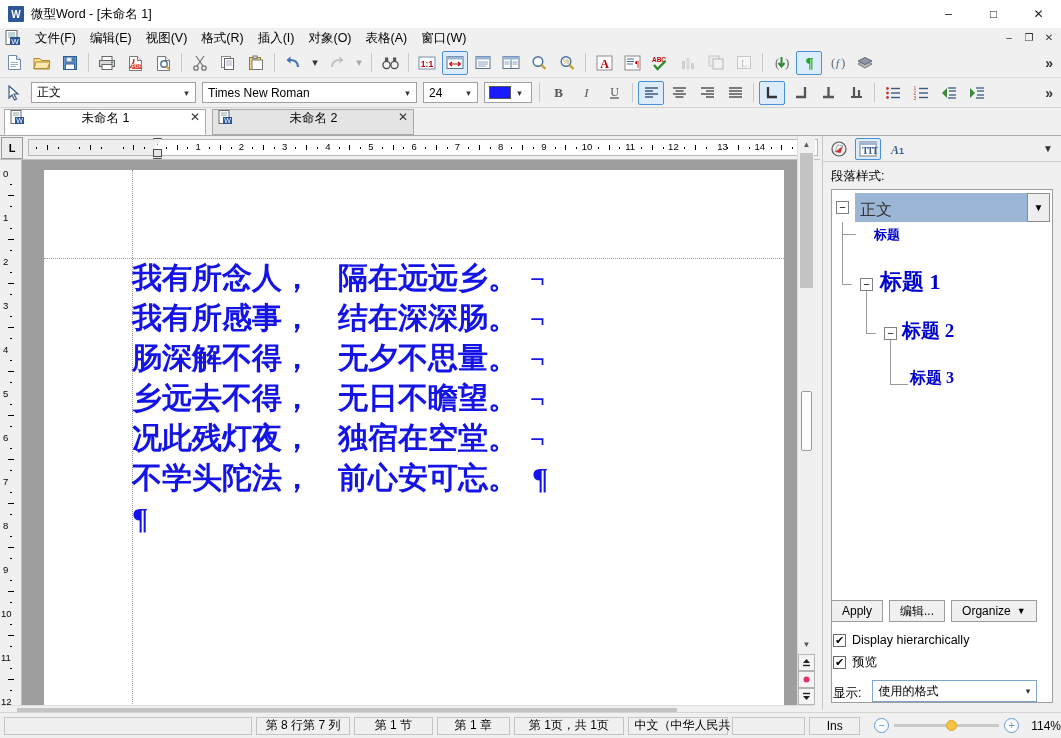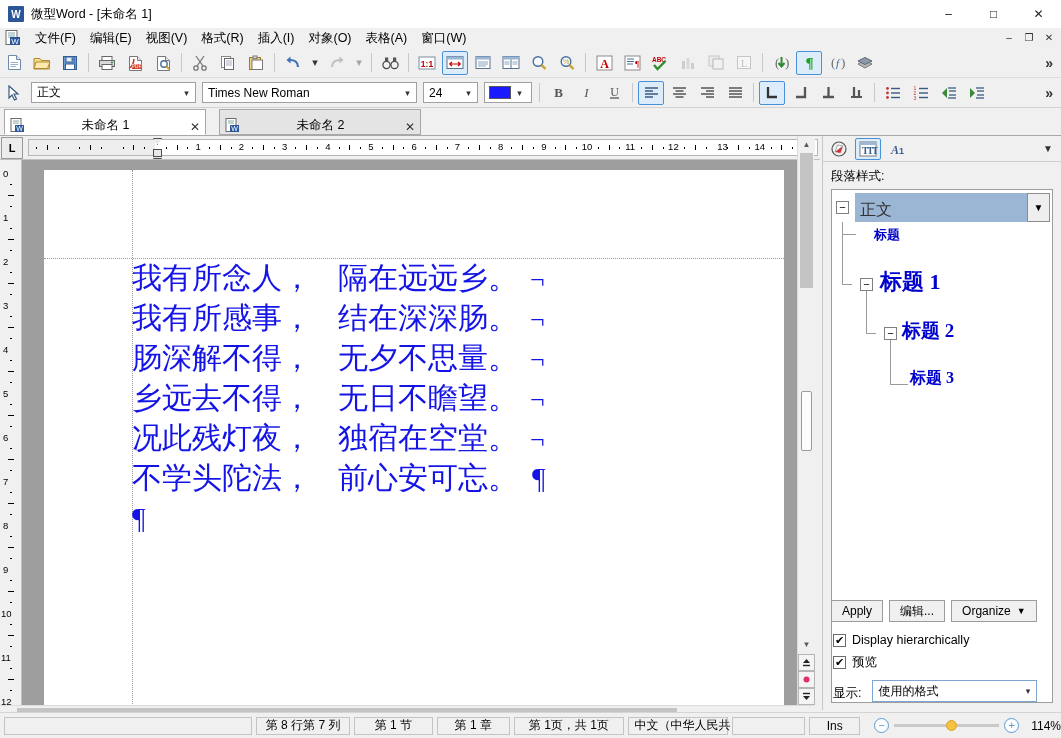--- a/index.html
+++ b/index.html
@@ -80,22 +80,22 @@
   #combo-color { width:48px; }
   .swatch { width:22px; height:13px; margin-left:4px; border:1px solid #555; }
 
   
   .tabbar {
     position:absolute; left:0; top:108px; width:1061px; height:28px;
     background:#f0f0f0; display:flex; align-items:flex-end;
     border-bottom:1px solid #a8a8a8;
   }
   .tab {
-    height:26px; width:202px; margin-right:9px; margin-left:4px;
-    display:flex; align-items:flex-end;
+    height:26px; width:202px; margin-right:2px; margin-left:4px;
+    display:flex; align-items:flex-start;
     border:1px solid #a8a8a8; background:#e4e4e4; position:relative;
   }
   .tab.active { background:#ffffff; border-bottom-color:#ffffff; }
   .tab .ticon { width:16px; height:16px; margin-left:5px; position:relative; }
   .tab .tlabel { flex:1; text-align:center; font-size:12.5px; }
   .tab .tclose { width:20px; text-align:center; font-size:12px; color:#333; }
 
   
   .hruler {
     position:absolute; left:0; top:136px; width:820px; height:24px;
@@ -141,21 +141,21 @@
     position:absolute; left:22px; top:10px; width:740px; height:600px;
     background:#ffffff;
   }
   .mg-v { position:absolute; top:0; bottom:0; width:0; border-left:1px dotted #9a9a9a; }
   .mg-h { position:absolute; left:0; right:0; height:0; border-top:1px dotted #9a9a9a; }
   .poem {
     position:absolute; left:88px; top:88px; width:600px;
     color:#1414e6; font-family:"Liberation Serif","DejaVu Serif",serif;
     font-size:30px; line-height:40px; white-space:nowrap;
   }
-  .poem .ln { height:40px; }
+  .poem .ln { height:40px;font-weight:bold; }
   .poem .gap { display:inline-block; width:26px; }
   .mark { font-size:26px; margin-left:12px; }
   .pil  { font-size:30px; margin-left:14px; }
 
   
   .vscroll {
     position:absolute; left:797px; top:136px; width:17px; height:569px;
     background:#f0f0f0; border-left:1px solid #dcdcdc;
   }
   .sbtn { width:17px; height:17px; background:#f0f0f0; display:flex;

